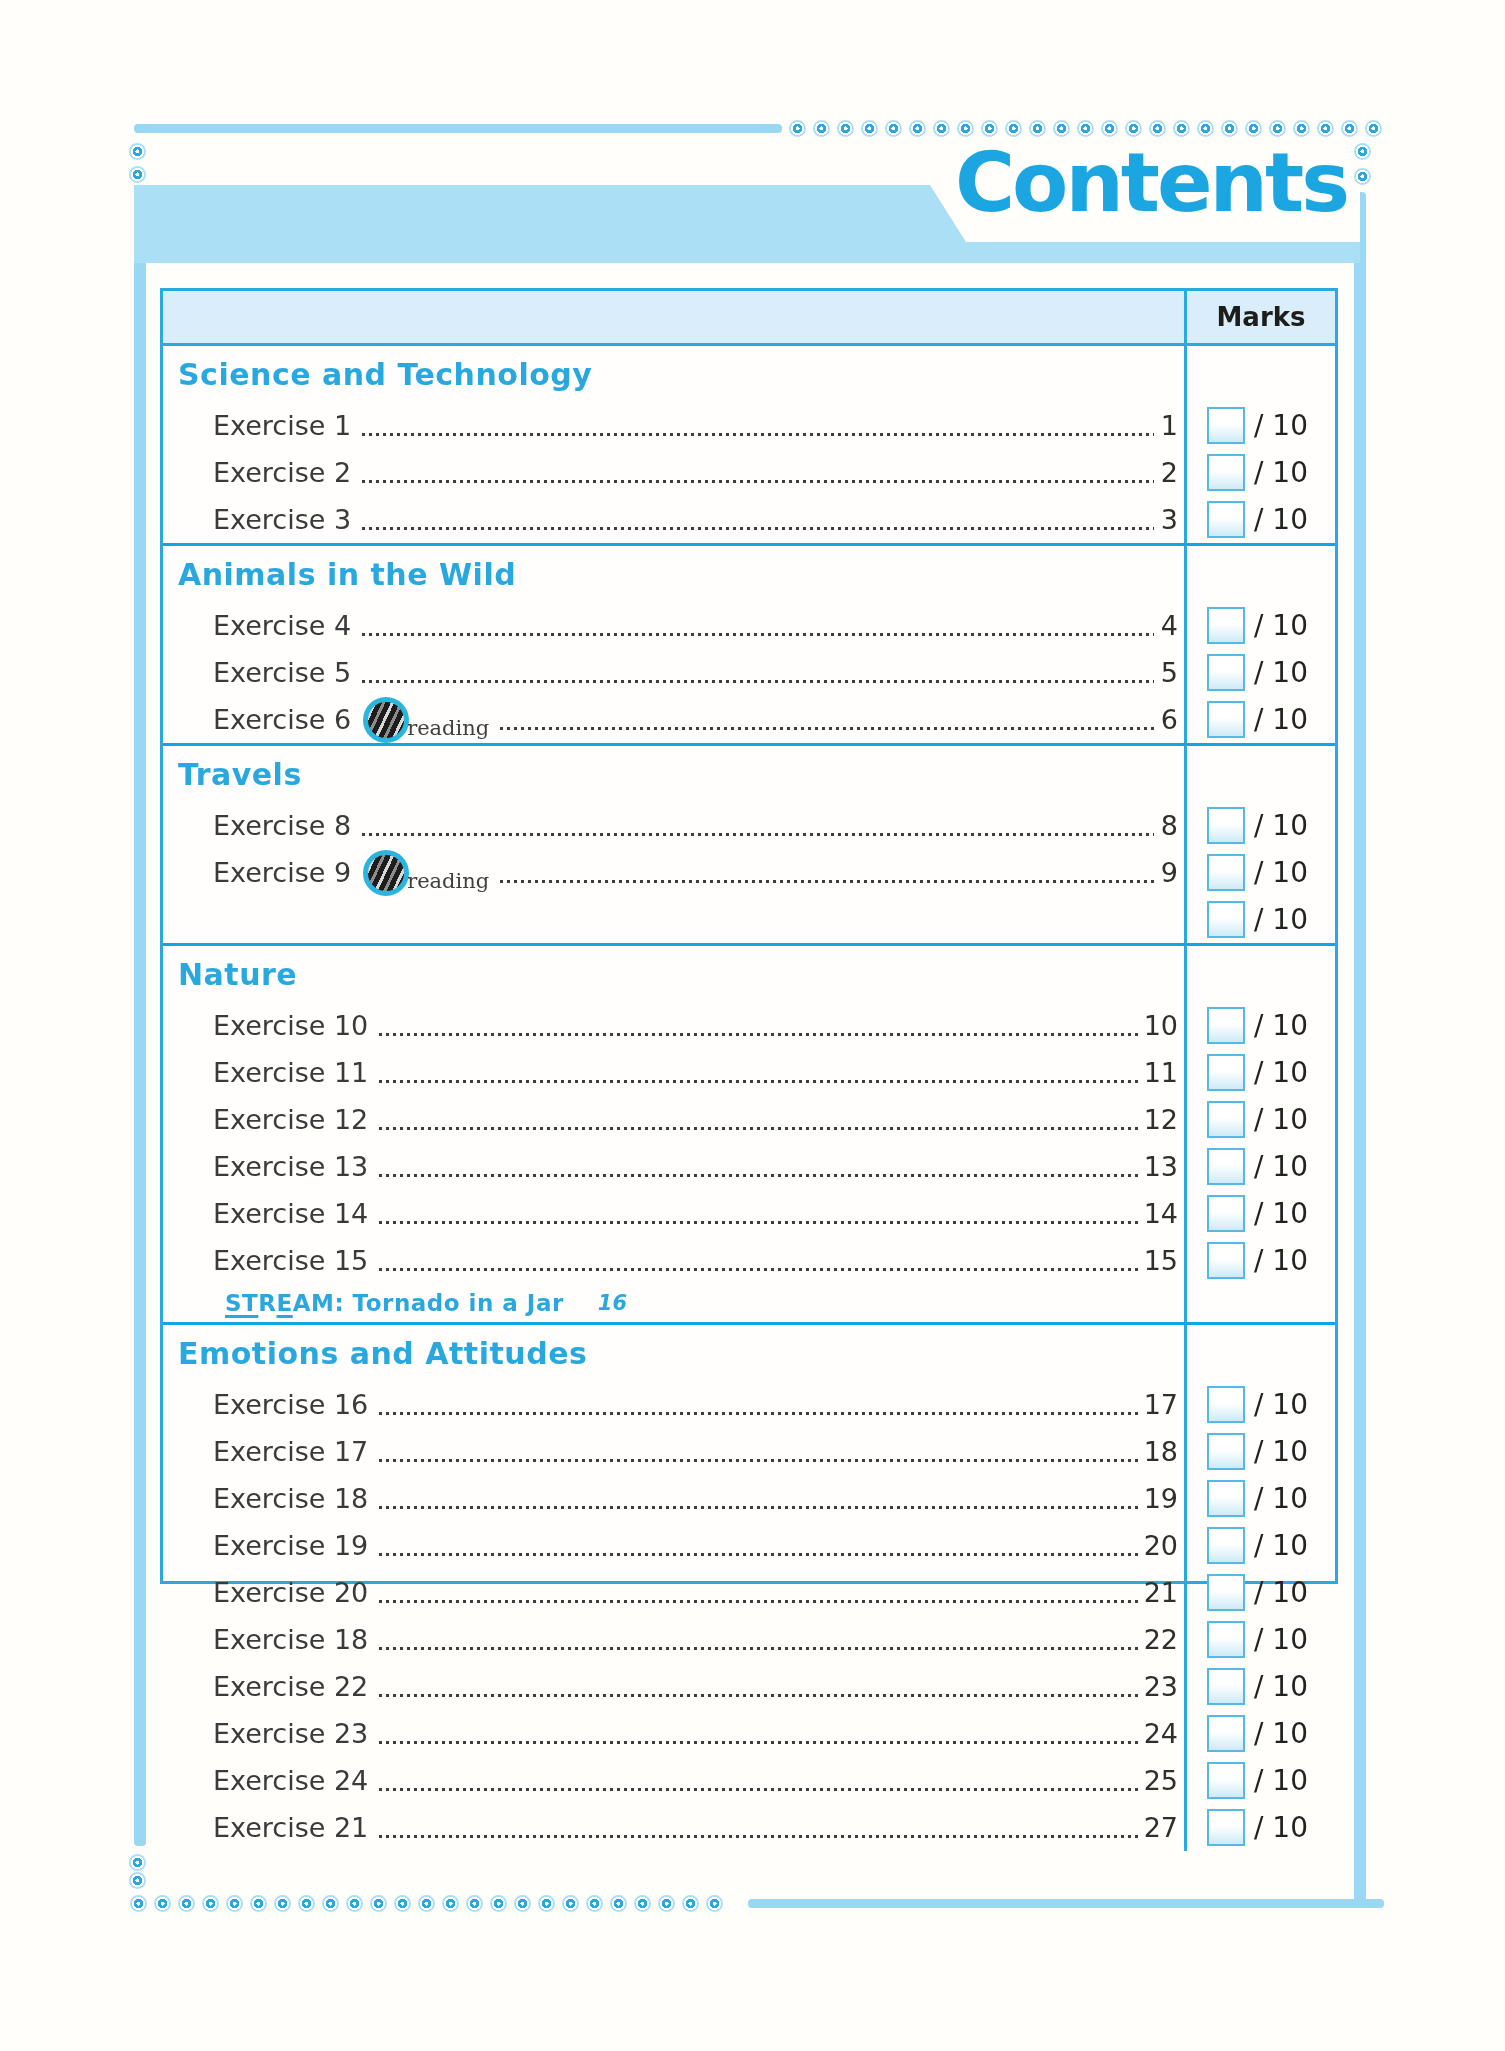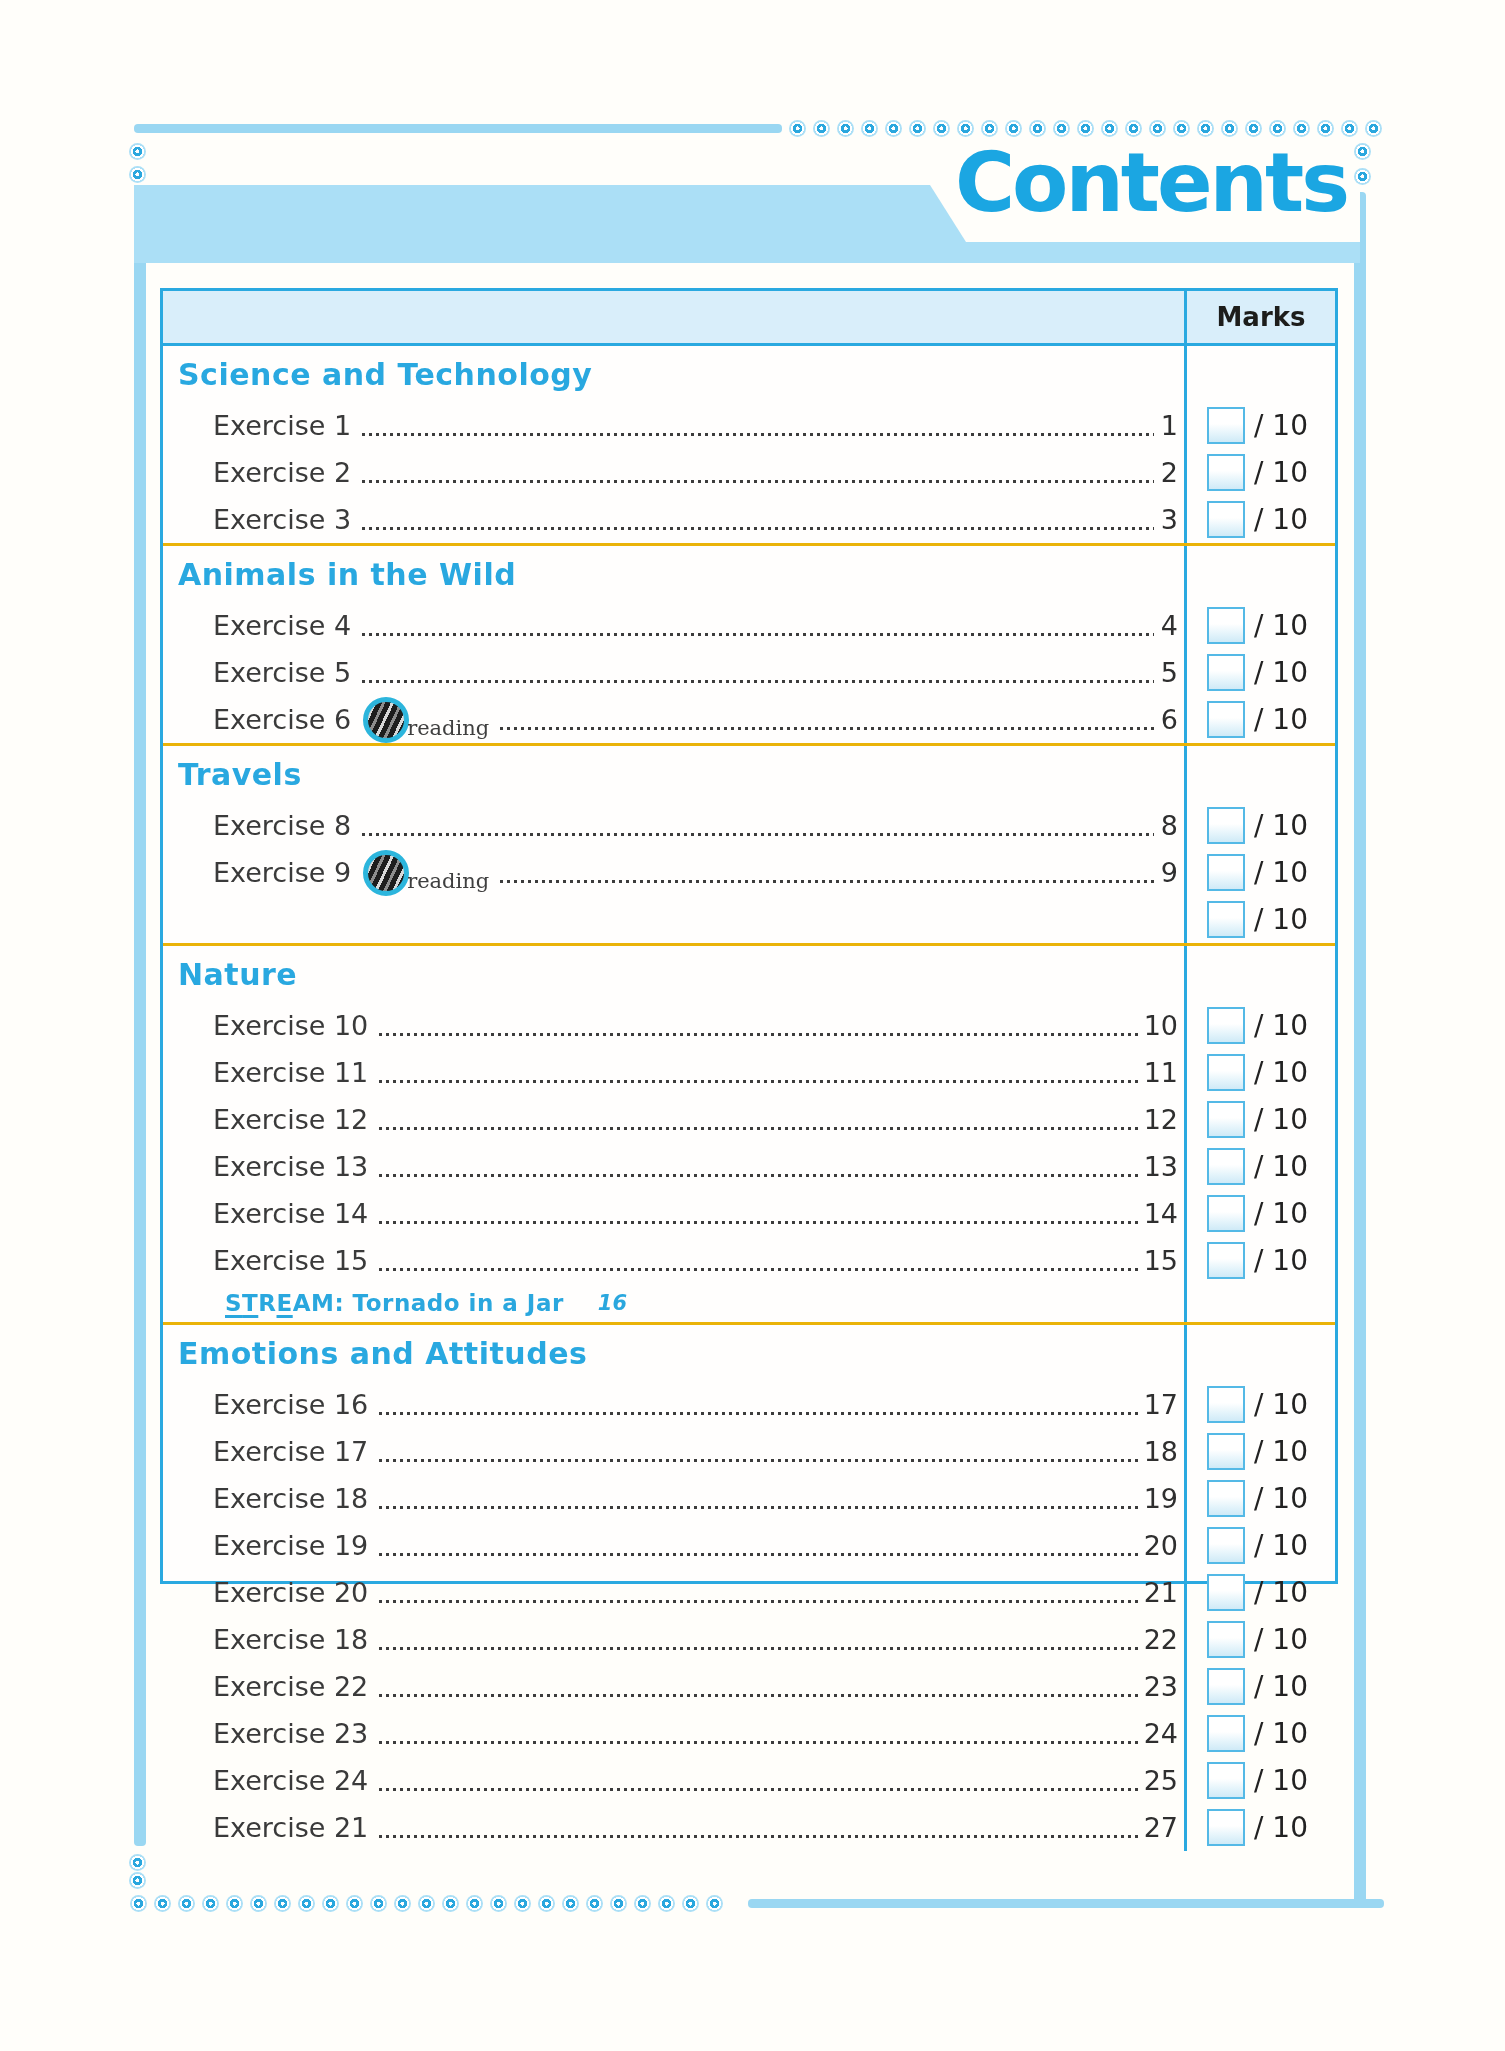--- a/index.html
+++ b/index.html
@@ -41,21 +41,21 @@
     display:flex;flex-direction:column;
   }
   .toc-header{flex:none;height:52px;display:flex;background:#d9eefa;border-bottom:3px solid #2aa9e0;}
   .hd-left{flex:1;}
   .hd-right{
     width:148px;flex:none;border-left:3px solid #2aa9e0;
     display:flex;align-items:center;justify-content:center;
     font-size:26px;font-weight:bold;color:#1d1d1b;
   }
   .toc-body{flex:1;display:flex;flex-direction:column;border-radius:17px;}
-  .toc-section{display:flex;border-top:3px solid #eab308;}
+  .toc-section{display:flex;border-top:3px solid #0ea5e9;}
   .toc-section:first-child{border-top:none;}
   .toc-section:last-child{flex:1;}
   .sec-left{flex:1;min-width:0;display:flex;flex-direction:column;}
   .sec-right{width:148px;flex:none;border-left:3px solid #2aa9e0;display:flex;flex-direction:column;}
   .sec-title{
     height:56px;display:flex;align-items:center;padding-left:15px;
     font-size:30px;font-weight:bold;color:#29a8e0;letter-spacing:0.5px;
   }
   .sec-title-spacer{height:56px;flex:none;}
   .ex-row{height:47px;display:flex;align-items:center;padding:0 6px 0 50px;}

